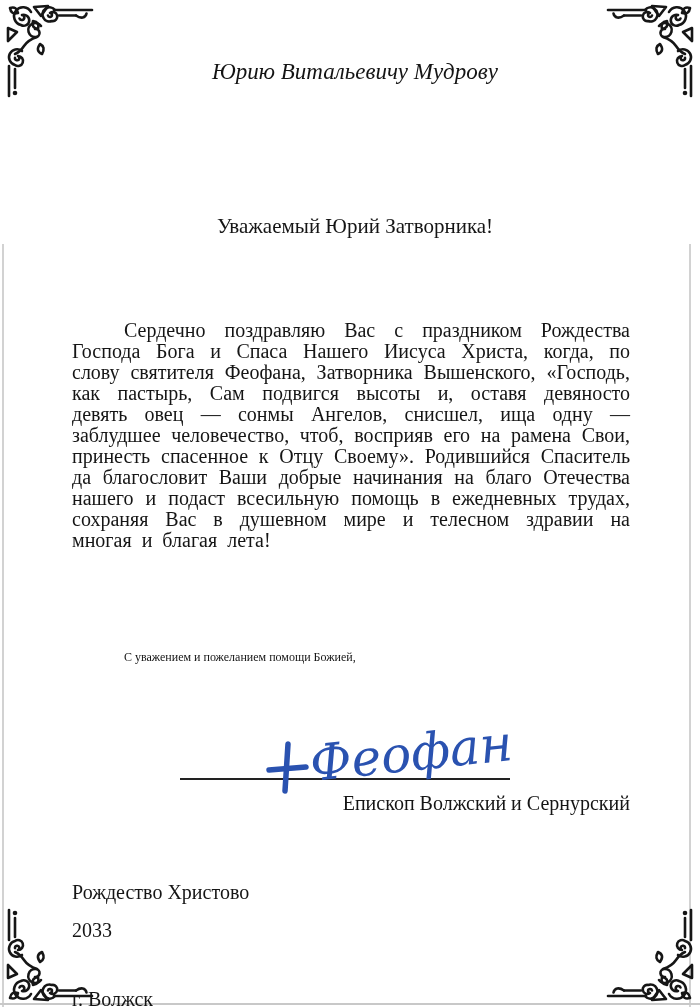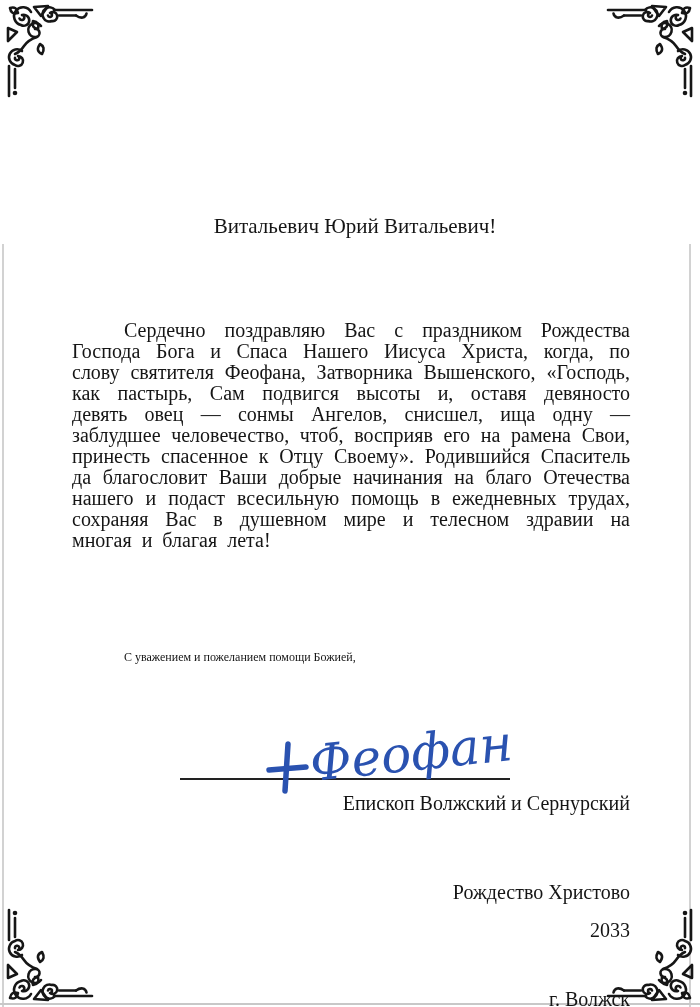--- a/index.html
+++ b/index.html
@@ -72,21 +72,21 @@
   .bishop-title {
     position: absolute; left: 72px; top: 792px; width: 558px;
     text-align: right;
     font-size: 20px;
     color: #151515;
   }
 
   
   .footer-line {
     position: absolute; left: 72px; width: 558px;
-    text-align: right;
+    text-align: left;
     font-size: 20px;
     color: #151515;
   }
   .f1 { top: 881px; }
   .f2 { top: 919px; }
   .f3 { top: 956px; margin-top: 32px; }
 </style>
 </head>
 <body>
 
@@ -144,23 +144,24 @@
       <use href="#corner-flourish"></use>
     </svg>
 </div>
 <div class="corner br">
   <svg viewBox="0 0 100 95">
       <use href="#corner-flourish"></use>
     </svg>
 </div>
 
 <div class="recipient">
+  <div>Юрию Витальевичу Мудрову</div>
 </div>
 
-<div class="salutation">Витальевич Юрий Витальевич!</div>
+<div class="salutation">Уважаемый Юрий Затворника!</div>
 
 <div class="body-par">Сердечно поздравляю Вас с праздником Рождества Господа Бога и Спаса Нашего Иисуса Христа, когда, по слову святителя Феофана, Затворника Вышенского, «Господь, как пастырь, Сам подвигся высоты и, оставя девяносто девять овец — сонмы Ангелов, снисшел, ища одну — заблудшее человечество, чтоб, восприяв его на рамена Свои, принесть спасенное к Отцу Своему». Родившийся Спаситель да благословит Ваши добрые начинания на благо Отечества нашего и подаст всесильную помощь в ежедневных трудах, сохраняя Вас в душевном мире и телесном здравии на многая и благая лета!</div>
 
 <div class="closing">С уважением и пожеланием помощи Божией,</div>
 
 <div class="sig-line"></div>
 <svg class="sig-svg" viewBox="0 0 235 115">
   <g stroke="#2a52b0" stroke-width="5.5" stroke-linecap="round" fill="none">
     <path d="M40 44 L37 91"></path>
     <path d="M21 70 L58 67"></path>

